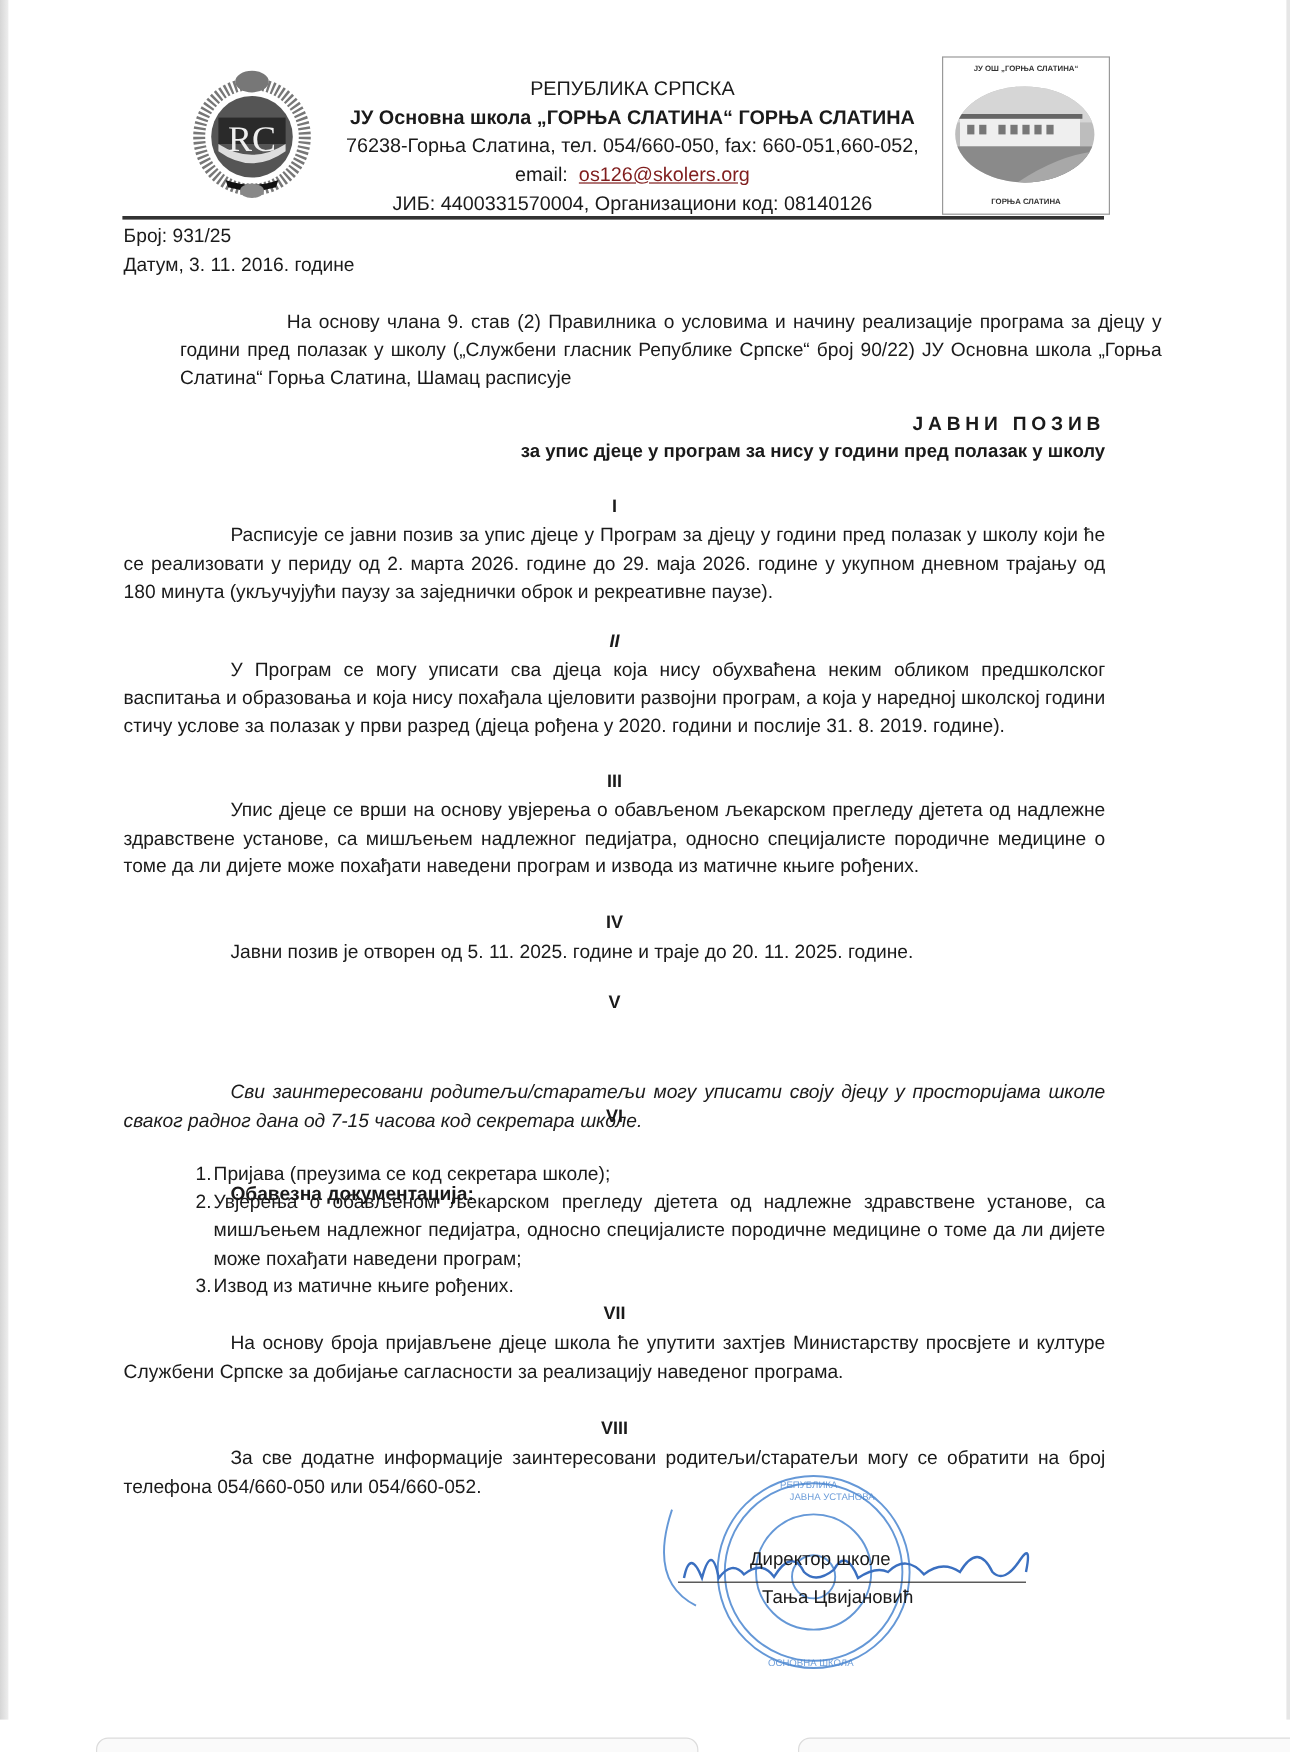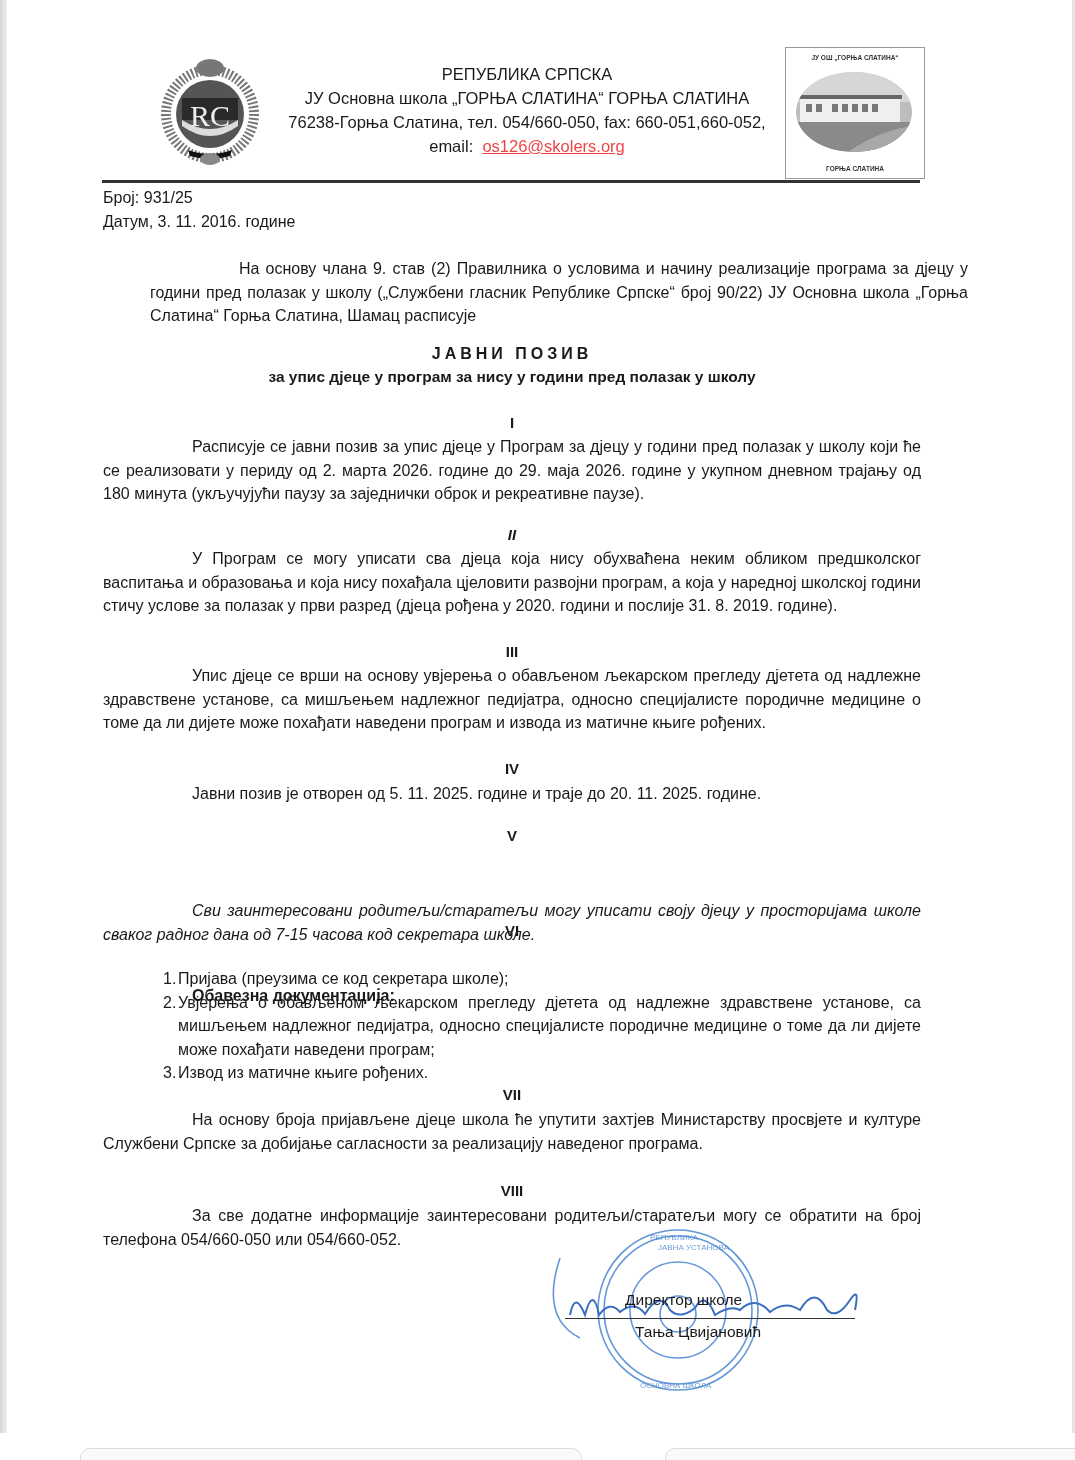--- a/index.html
+++ b/index.html
@@ -9,33 +9,33 @@
   }
   .page-edge-left { position:absolute; left:0; top:0; width:7px; height:1433px; background:linear-gradient(to right,#d6d6d6,#eeeeee); }
   .page-edge-right { position:absolute; right:0; top:0; width:3px; height:1433px; background:#e6e6e6; }
   .bottom-tab { position:absolute; top:1448px; height:20px; border:1px solid #dcdcdc; border-radius:10px; background:#fafafa; }
   .bottom-tab.a { left:80px; width:500px; }
   .bottom-tab.b { left:665px; width:420px; }
 
   
   .coat { position:absolute; left:160px; top:58px; width:100px; height:108px; }
   .header-text { position:absolute; left:262px; top:62px; width:530px; text-align:center; font-size:16.5px; line-height:24px; }
-  .header-text .bold { font-weight:normal; }
-  .header-text a { color:#ef4444; text-decoration:underline; }
+  .header-text .bold { font-weight:bold; }
+  .header-text a { color:#7f1d1d; text-decoration:underline; }
   .school-badge { position:absolute; left:785px; top:47px; width:138px; height:130px; border:1px solid #999; background:#fff; }
   .school-badge .badge-top { position:absolute; top:6px; left:0; right:0; text-align:center; font-size:6.5px; font-weight:bold; color:#333; }
   .school-badge .badge-bottom { position:absolute; bottom:6px; left:0; right:0; text-align:center; font-size:6.5px; font-weight:bold; color:#333; }
   .school-badge svg { position:absolute; left:6px; top:20px; }
   .header-rule { position:absolute; left:102px; top:180px; width:818px; height:3px; background:#333; }
 
   .doc { position:absolute; left:103px; width:818px; font-size:16px; line-height:23.5px; }
   .p { text-align:justify; }
   .indent { text-indent:89px; }
   .roman { position:absolute; left:103px; width:818px; text-align:center; font-size:15px; font-weight:bold; }
-  .title { position:absolute; left:103px; width:818px; text-align:center; font-weight:bold; }
+  .title { position:absolute; left:103px; width:818px; text-align:right; font-weight:bold; }
   .title.main { font-size:16px; letter-spacing:4px; top:345px; }
   .title.sub { font-size:15.5px; top:368px; }
   ol.docs { position:absolute; left:103px; top:967px; width:818px; margin:0; padding:0; list-style:none; font-size:16px; line-height:23.5px; }
   ol.docs li { position:relative; padding-left:75px; text-align:justify; }
   ol.docs li .num { position:absolute; left:60px; }
 
   .sig-area { position:absolute; left:540px; top:1218px; width:380px; height:200px; }
   .sig-title { position:absolute; left:625px; top:1253px; font-size:15.5px;margin-top:38px; }
   .sig-name { position:absolute; left:635px; top:1323px; font-size:15.5px; }
   .sig-line { position:absolute; left:565px; top:1318px; width:290px; height:1px; background:#333; }
@@ -60,20 +60,21 @@
 </div>
 
 <div class="header-text">
   <div>РЕПУБЛИКА СРПСКА</div>
   <div class="bold">ЈУ Основна школа „ГОРЊА СЛАТИНА“ ГОРЊА СЛАТИНА</div>
   <div>76238-Горња Слатина, тел. 054/660-050, fax: 660-051,660-052,</div>
   <div>
     <span>email:</span>&nbsp;
     <a>os126@skolers.org</a>
   </div>
+  <div>ЈИБ: 4400331570004, Организациони код: 08140126</div>
 </div>
 
 <div class="school-badge">
   <div class="badge-top">ЈУ ОШ „ГОРЊА СЛАТИНА“</div>
   <svg width="124" height="88" viewBox="0 0 124 88">
     <defs>
         <clipPath id="ov">
           <ellipse cx="62" cy="44" rx="58" ry="40"></ellipse>
         </clipPath>
       </defs>

